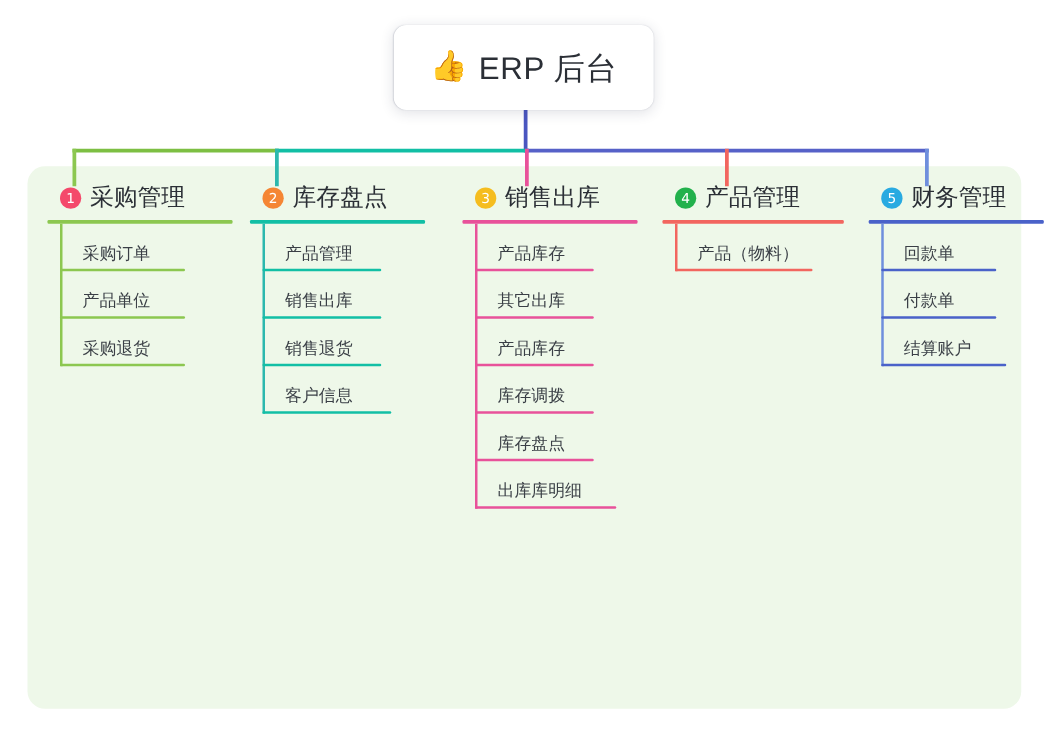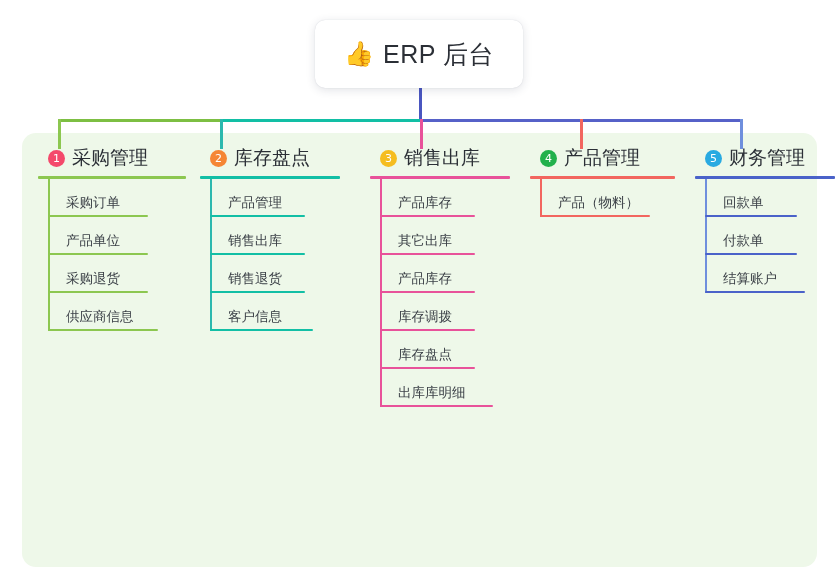--- a/index.html
+++ b/index.html
@@ -182,24 +182,20 @@
             <div class="item-rule" style="background: rgb(140, 199, 80); width: 100px;"></div>
           </div>
           <div class="item">
             <span class="item-label">产品单位</span>
             <div class="item-rule" style="background: rgb(140, 199, 80); width: 100px;"></div>
           </div>
           <div class="item">
             <span class="item-label">采购退货</span>
             <div class="item-rule" style="background: rgb(140, 199, 80); width: 100px;"></div>
           </div>
-          <div class="item">
-            <span class="item-label">供应商信息</span>
-            <div class="item-rule" style="background: rgb(140, 199, 80); width: 110px;"></div>
-          </div>
         </div>
       </div>
       <div class="col" style="left: 200px; width: 140px;">
         <div class="col-head">
           <span class="badge" style="background: rgb(245, 134, 52);">2</span>
           <span class="col-title">库存盘点</span>
         </div>
         <div class="col-rule" style="background: rgb(18, 191, 165); width: 140px;"></div>
         <div class="items">
           <div class="trunk" style="background: rgb(44, 184, 174);"></div>

